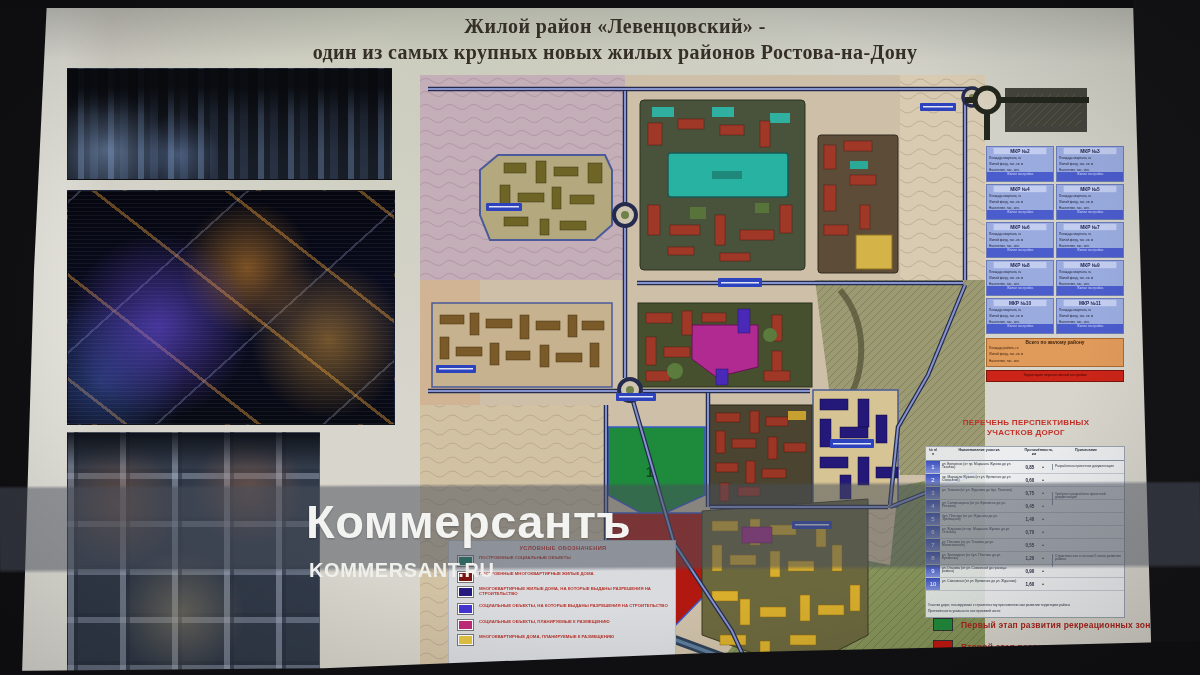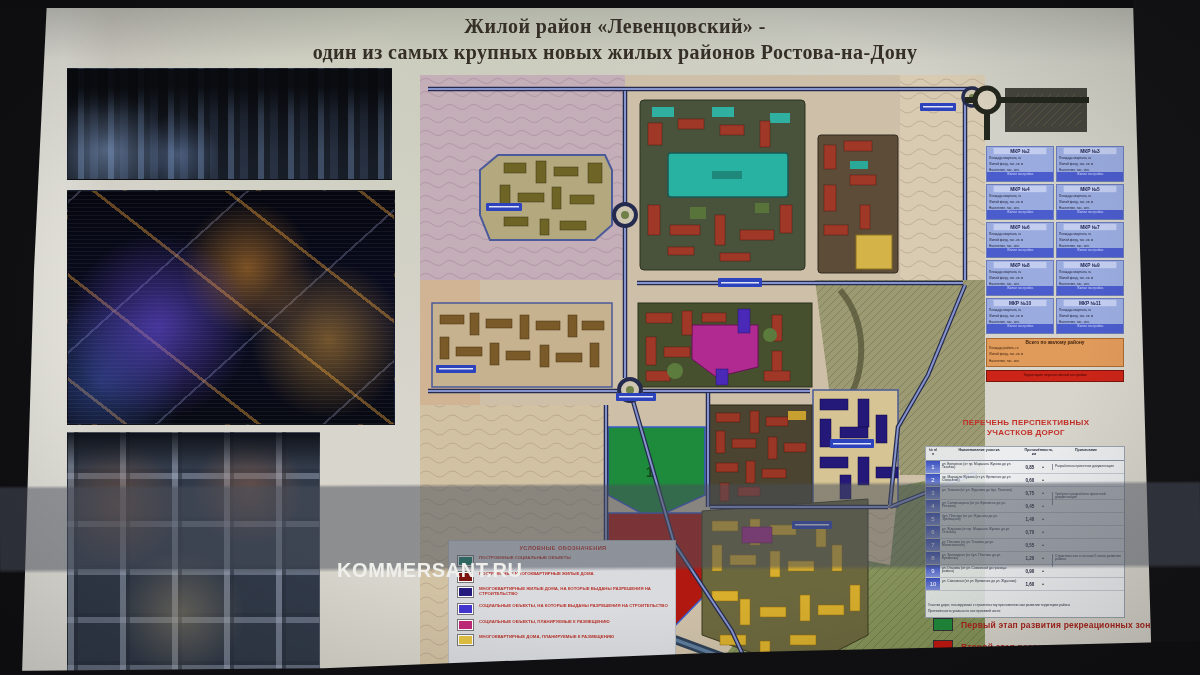--- a/index.html
+++ b/index.html
@@ -117,21 +117,21 @@
     transform:scale(.72);transform-origin:0 0;width:139%;}
 
   
   #wm-band{left:0;top:483px;width:1200px;height:88px;z-index:60;
     background:linear-gradient(180deg, rgba(72,78,90,0) 0, rgba(72,78,90,.52) 4%,
                rgba(72,78,90,.52) 95%, rgba(72,78,90,0) 100%);
     transform:rotate(-.25deg);}
   #wm-word{left:306px;top:494px;z-index:61;color:#f3f3f1;font-weight:bold;font-size:47px;
     letter-spacing:.5px;text-shadow:0 1px 2px rgba(0,0,0,.25);}
   #wm-site{left:309px;top:559px;z-index:61;color:#efefec;font-weight:bold;font-size:20px;
-    letter-spacing:.6px;margin-left:28px;}
+    letter-spacing:.6px;}
 
   
   .bezel{position:absolute;inset:0;z-index:50;background:#131316;}
   #bz-left{clip-path:polygon(0 0,47px 0,34px 40%,22px 100%,0 100%);background:#101013;}
   #bz-top{clip-path:polygon(0 0,100% 0,100% 8px,0 8px);background:#0f0f12;}
   #bz-right{clip-path:polygon(1133px 0,100% 0,100% 100%,1152px 100%);background:#141417;}
   #bz-bottom{clip-path:polygon(0 100%,0 99.4%,27% 99%,58% 96.8%,100% 95%,100% 100%);background:#111114;}
 </style>
 </head>
 <body>
@@ -731,20 +731,21 @@
             </div>
             <div class="lg-tx">
               <div>МНОГОКВАРТИРНЫЕ ДОМА, ПЛАНИРУЕМЫЕ К РАЗМЕЩЕНИЮ</div>
             </div>
           </div>
         </div>
     </div>
   </div>
 
   <div id="wm-band" class="abs"></div>
+  <div id="wm-word" class="abs">Коммерсантъ</div>
   <div id="wm-site" class="abs">KOMMERSANT.RU</div>
 
   <div class="bezel" id="bz-left"></div>
   <div class="bezel" id="bz-top"></div>
   <div class="bezel" id="bz-right"></div>
   <div class="bezel" id="bz-bottom"></div>
 
   <div id="poster-vignette"></div>
 </div>
 

